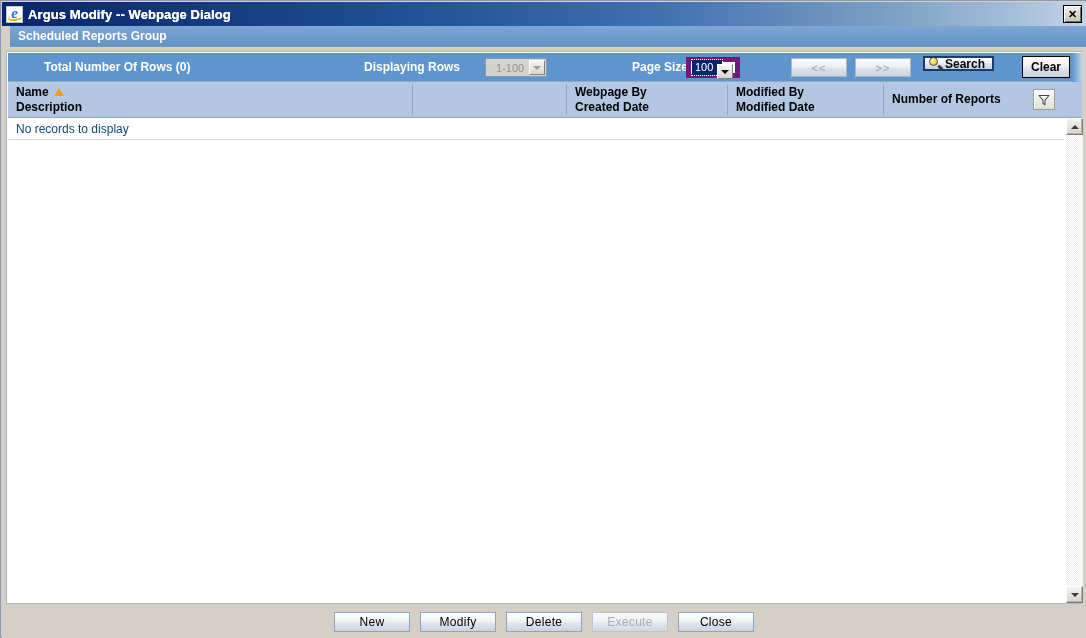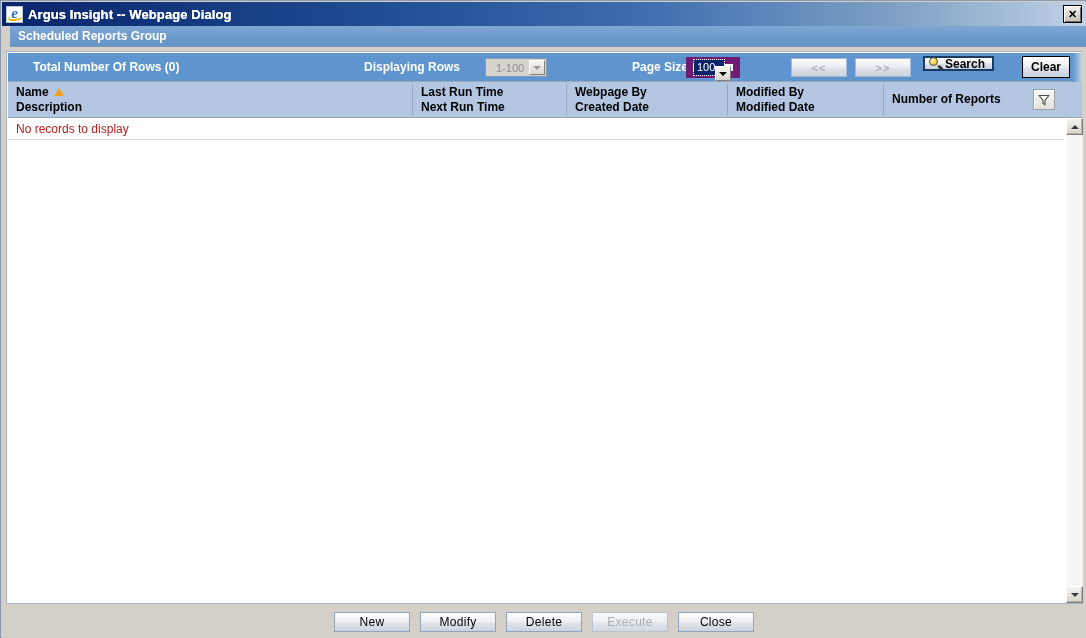--- a/index.html
+++ b/index.html
@@ -155,21 +155,21 @@
     right: 0; top: 0;
     width: 10px; height: 29px;
     background: linear-gradient(to right, #5e95ce 0%, #8fb4da 55%, #c3d5e8 100%);
   }
   .tb-label {
     color: #ffffff;
     font-weight: bold;
     font-size: 12px;
     white-space: nowrap;
   }
-  .tb-total { margin-left: 25px; }
+  .tb-total { margin-left: 36px; }
   .tb-disprows { position: absolute; left: 356px; }
   .tb-pagesize { position: absolute; left: 600px; padding-left: 24px; }
 
   
   .sel-disabled {
     position: absolute;
     left: 477px; top: 5px;
     width: 62px; height: 19px;
     background: #d6d3cd;
     border: 1px solid #7f9db9;
@@ -198,21 +198,21 @@
     border-right: 4px solid transparent;
     border-top: 4px solid #9a9a9a;
   }
   .tri-down.dk { border-top-color: #000000; }
 
   .sel-active {
     position: absolute;
     left: 678px; top: 4px;
     width: 54px; height: 21px;
     background: #ffffff;
-    border: 7px solid #701a75;
+    border: 5px solid #701a75;
     box-sizing: border-box;
     display: flex;
     align-items: center;
     cursor: default;
   }
   .sel-active .val {
     background: #0a246a;
     color: #ffffff;
     font-size: 11px;
     padding: 1px 9px 1px 3px;
@@ -380,21 +380,21 @@
     box-sizing: border-box;
   }
   .norecords {
     position: absolute;
     left: 0; top: 0;
     width: 1056px;
     height: 22px;
     line-height: 22px;
     padding-left: 8px;
     font-size: 12px;
-    color: #b91c1c;
+    color: #0c4a6e;
     border-bottom: 1px solid #d7d7d7;
     box-sizing: border-box;
     background: #ffffff;
   }
 
   
   .vscroll {
     position: absolute;
     right: 0; top: 0;
     width: 17px;
@@ -477,21 +477,21 @@
 </head>
 <body>
 
 <div id="window">
 
   <div class="titlebar">
     <div class="title-ie-icon">
       <div class="e">e</div>
       <div class="swoosh"></div>
     </div>
-    <div class="title-text">Argus Insight -- Webpage Dialog</div>
+    <div class="title-text">Argus Modify -- Webpage Dialog</div>
     <div class="close-btn">✕</div>
   </div>
 
   <div class="page-heading">
     <span>Scheduled Reports Group</span>
   </div>
 
   <div class="content-panel">
 
     <div class="grid-frame">
@@ -538,28 +538,20 @@
           <div class="l1">
             <span>Name</span>
             <span class="sort-asc"></span>
           </div>
           <div class="l2">
               <span>Description</span>
             </div>
         </div>
         <div class="hsep" style="left:404px;"></div>
 
-        <div class="hcell" style="left:405px; width:153px;">
-          <div class="l1">
-              <span>Last Run Time</span>
-            </div>
-          <div class="l2">
-              <span>Next Run Time</span>
-            </div>
-        </div>
         <div class="hsep" style="left:558px;"></div>
 
         <div class="hcell" style="left:559px; width:160px;">
           <div class="l1">
               <span>Webpage By</span>
             </div>
           <div class="l2">
               <span>Created Date</span>
             </div>
         </div>

